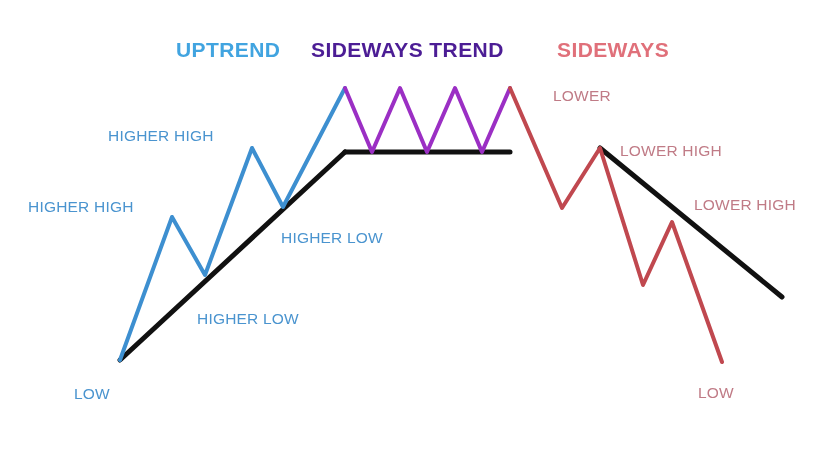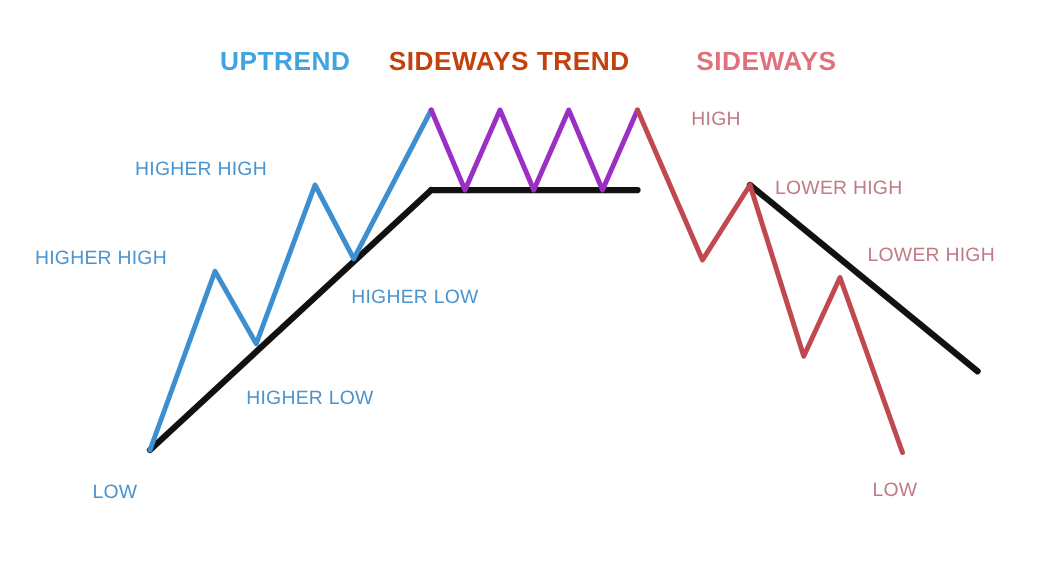--- a/index.html
+++ b/index.html
@@ -46,27 +46,27 @@
   <svg id="chart-svg" viewBox="0 0 838 462" preserveAspectRatio="none">
       <line x1="120" y1="360" x2="345" y2="152" stroke="#111111" stroke-width="5" stroke-linecap="round"></line>
       <line x1="345" y1="152" x2="510" y2="152" stroke="#111111" stroke-width="5" stroke-linecap="round"></line>
       <line x1="600" y1="148" x2="782" y2="297" stroke="#111111" stroke-width="5" stroke-linecap="round"></line>
       <polyline points="120,360 172,217 205,275 252,148 283,207 345,88" fill="none" stroke="#3d8fd0" stroke-width="4" stroke-linejoin="round" stroke-linecap="round"></polyline>
       <polyline points="345,88 372,152 400,88 427,152 455,88 482,152 510,88" fill="none" stroke="#9b2fc4" stroke-width="4" stroke-linejoin="round" stroke-linecap="round"></polyline>
       <polyline points="510,88 562,208 600,148 643,285 672,222 722,362" fill="none" stroke="#c0484f" stroke-width="4" stroke-linejoin="round" stroke-linecap="round"></polyline>
     </svg>
   <div id="header-layer">
       <div class="hdr" style="left: 176px; top: 38px; color: rgb(65, 164, 224);">UPTREND</div>
-      <div class="hdr" style="left: 311px; top: 38px; color: #c2410c; text-align: right;">SIDEWAYS TREND</div>
+      <div class="hdr" style="left: 311px; top: 38px; color: #4c1d95; text-align: right;">SIDEWAYS TREND</div>
       <div class="hdr" style="left: 557px; top: 38px; color: rgb(224, 112, 122);">SIDEWAYS</div>
     </div>
   <div id="label-layer">
       <div class="lbl" style="left: 108px; top: 127px; color: rgb(74, 148, 207);">HIGHER HIGH</div>
       <div class="lbl" style="left: 28px; top: 198px; color: rgb(74, 148, 207);">HIGHER HIGH</div>
       <div class="lbl" style="left: 281px; top: 229px; color: rgb(74, 148, 207);">HIGHER LOW</div>
       <div class="lbl" style="left: 197px; top: 310px; color: rgb(74, 148, 207);">HIGHER LOW</div>
       <div class="lbl" style="left: 74px; top: 385px; color: rgb(74, 148, 207);">LOW</div>
-      <div class="lbl" style="left: 553px; top: 87px; color: rgb(192, 123, 134);">HIGH</div>
+      <div class="lbl" style="left: 553px; top: 87px; color: rgb(192, 123, 134);">LOWER</div>
       <div class="lbl" style="left: 620px; top: 142px; color: rgb(192, 123, 134);">LOWER HIGH</div>
       <div class="lbl" style="left: 694px; top: 196px; color: rgb(192, 123, 134);">LOWER HIGH</div>
       <div class="lbl" style="left: 698px; top: 384px; color: rgb(192, 123, 134);">LOW</div>
     </div>
 </div>
 
 </body></html>

